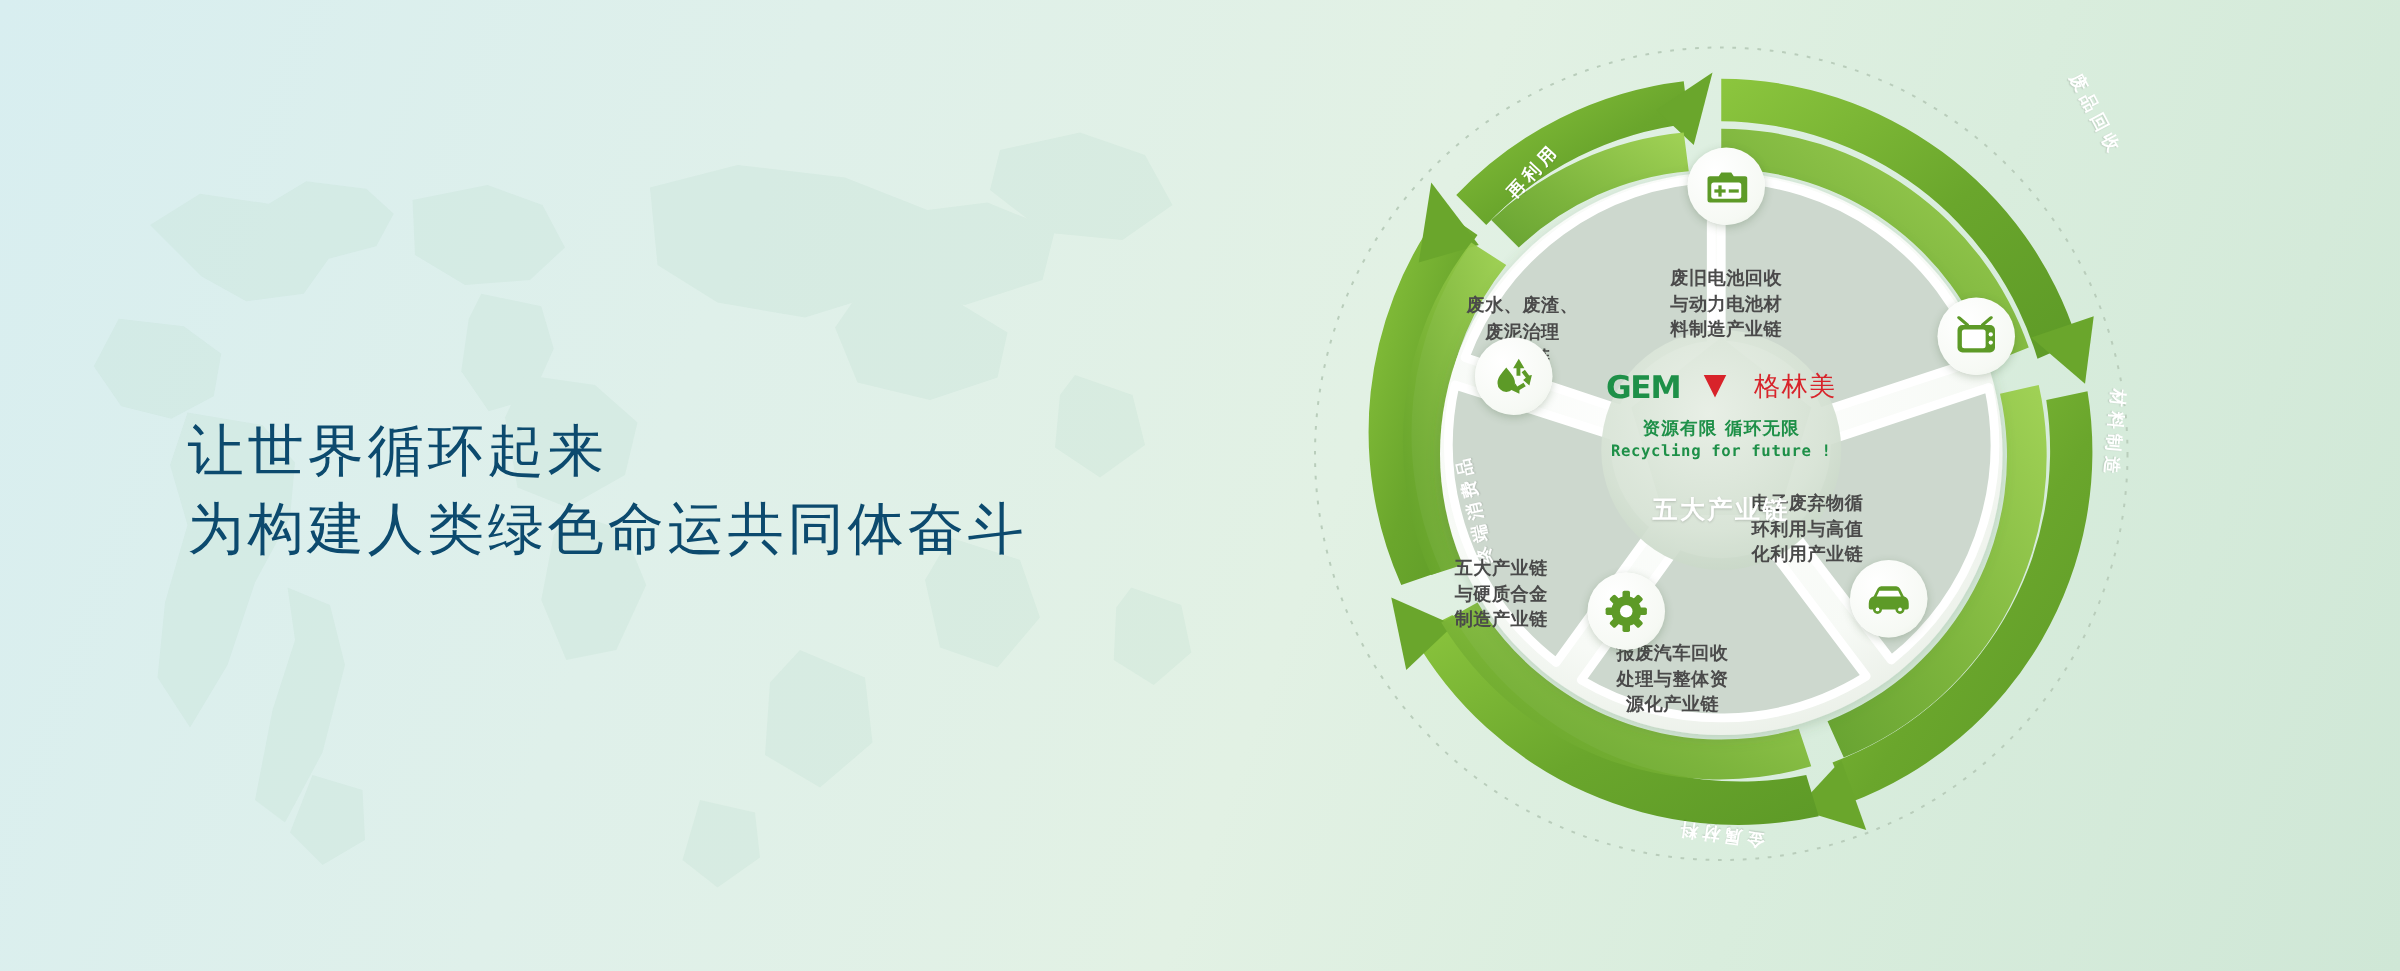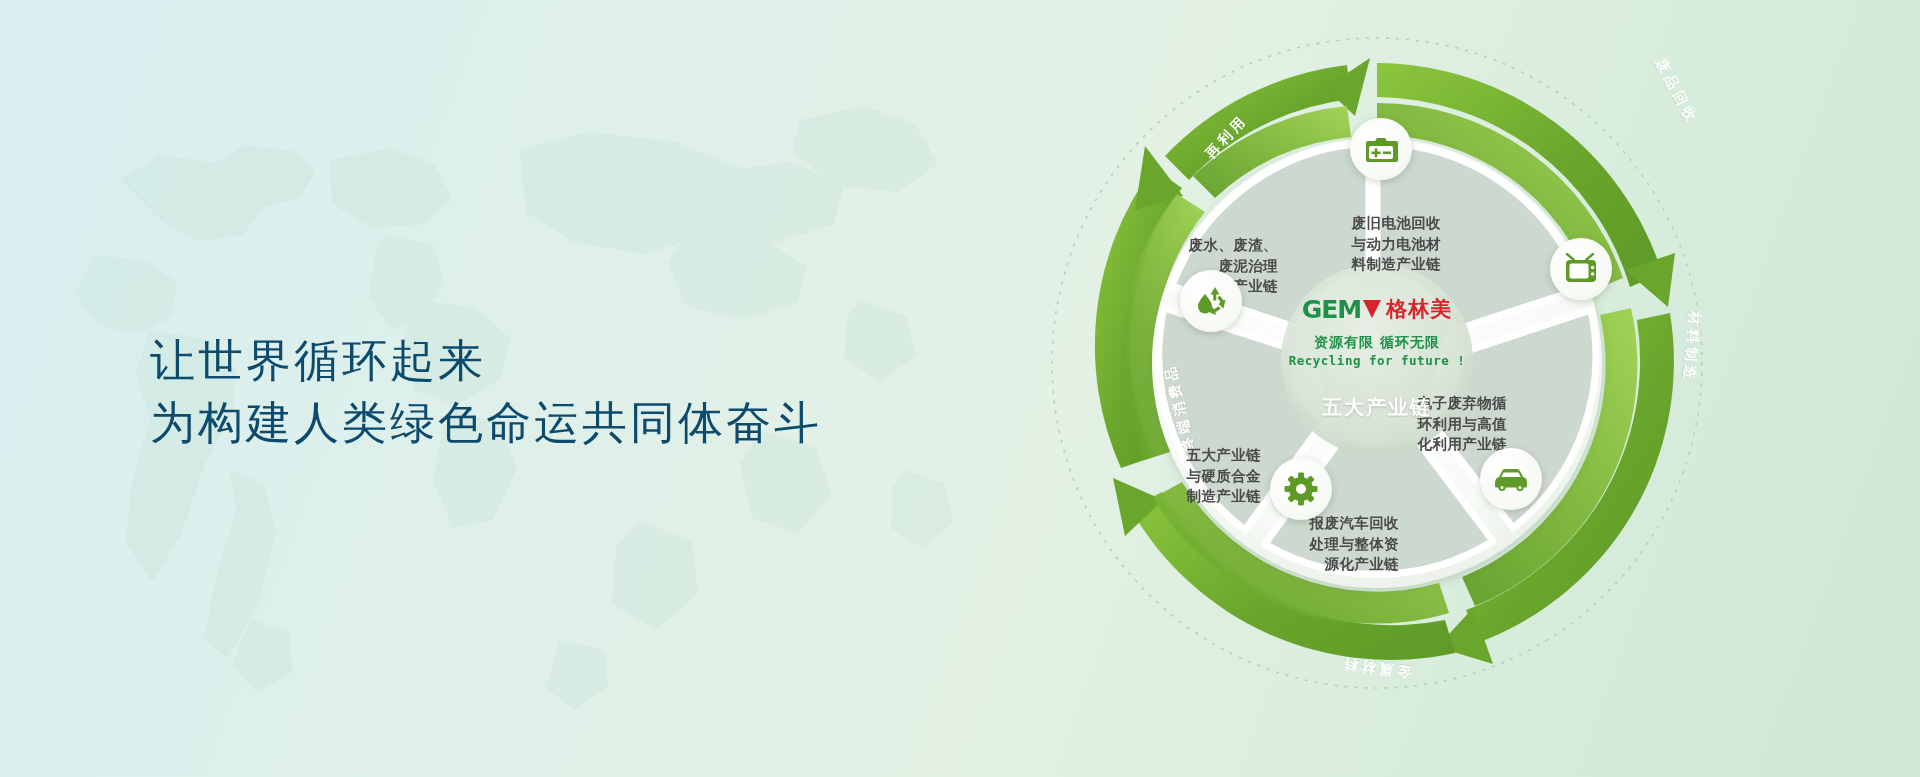--- a/index.html
+++ b/index.html
@@ -21,21 +21,21 @@
     font-weight:400; white-space:nowrap;
     font-family:"DejaVu Sans","Liberation Sans",sans-serif;
   }
 
   
   .diagram { position:absolute; left:1025px; top:8px; width:880px; height:760px; }
   .diagram svg { display:block; }
 
   .seg-label {
     position:absolute; color:#4a4a4a; font-size:14.5px; line-height:20.5px;
-    text-align:right; font-weight:700; letter-spacing:.4px;
+    text-align:center; font-weight:700; letter-spacing:.4px;
     font-family:"DejaVu Sans","Liberation Sans",sans-serif;
     white-space:pre-line; pointer-events:none;
   }
   #lbl-battery   { left:296px; top:205px; width:120px; }
   #lbl-waste     { left:133px; top:227px; width:120px; }
   #lbl-ewaste    { left:360px; top:385px; width:122px; }
   #lbl-car       { left:252px; top:505px; width:122px; }
   #lbl-cobalt    { left:116px; top:437px; width:120px; }
 
   .ring-label {
@@ -45,27 +45,27 @@
     text-shadow:0 1px 1px rgba(0,0,0,.12);
   }
   #ring-recycle { left:175px; top:120px; transform:rotate(-47deg); }
   #ring-scrap   { left:615px; top:75px;  transform:rotate(62deg); }
   #ring-material{ left:630px; top:330px; transform:rotate(95deg); }
   #ring-metal   { left:315px; top:650px; transform:rotate(188deg); }
   #ring-consumer{ left:110px; top:390px; transform:rotate(257deg); }
 
   
   .center-logo { position:absolute; left:252px; top:288px; width:200px; text-align:center; pointer-events:none; }
-  .logo-row { display:flex; align-items:center; justify-content:center; gap:5px; height:26px; }
+  .logo-row { display:flex; align-items:center; justify-content:center; gap:22px; height:26px; }
   .gem-word {
     color:#1e9048; font-size:25px; font-weight:700; letter-spacing:-1px;
     font-family:"DejaVu Sans","Liberation Sans",sans-serif; line-height:25px;
   }
   .gem-mark { width:0;height:0;border-left:9px solid transparent;border-right:9px solid transparent;border-top:18px solid #d8232a; margin-left:-3px; }
-  .gem-cn { color:#d8232a; font-size:21px; font-weight:700; letter-spacing:1px;
+  .gem-cn { color:#d8232a; font-size:21px; font-weight:400; letter-spacing:1px;
             font-family:"DejaVu Sans","Liberation Sans",sans-serif; }
   .slogan-cn { color:#1e9048; font-size:14px; font-weight:700; letter-spacing:1px; margin-top:12px;
                font-family:"DejaVu Sans","Liberation Sans",sans-serif; }
   .slogan-en { color:#1e9048; font-size:12.5px; font-weight:700; letter-spacing:.5px; margin-top:1px;
                font-family:"DejaVu Sans Mono","Liberation Mono",monospace; }
   .center-title { color:#ffffff; font-size:20px; font-weight:700; letter-spacing:2px; margin-top:26px;
                   text-shadow:0 1px 2px rgba(0,0,0,.18);
                   font-family:"DejaVu Sans","Liberation Sans",sans-serif; }
 
   

